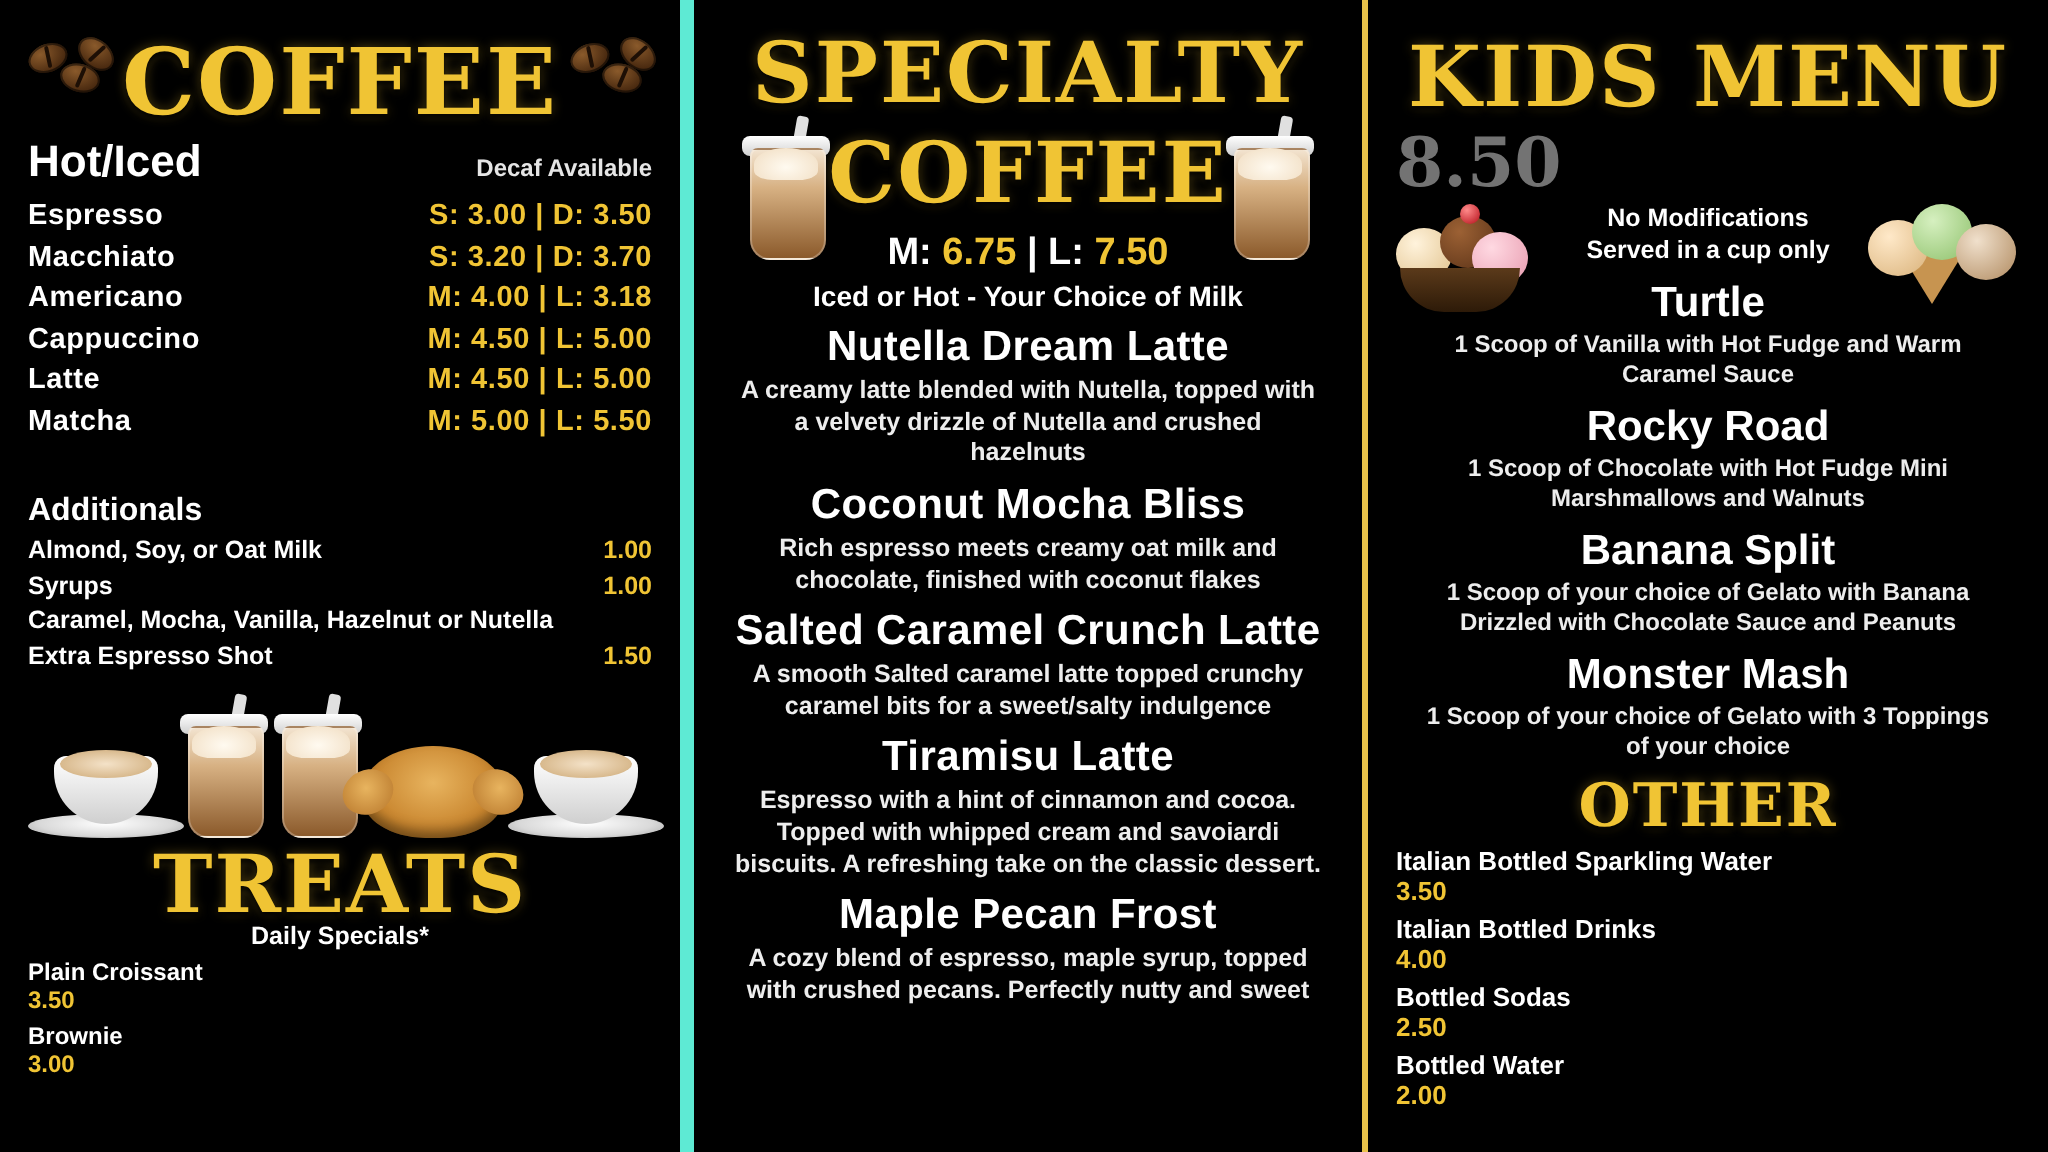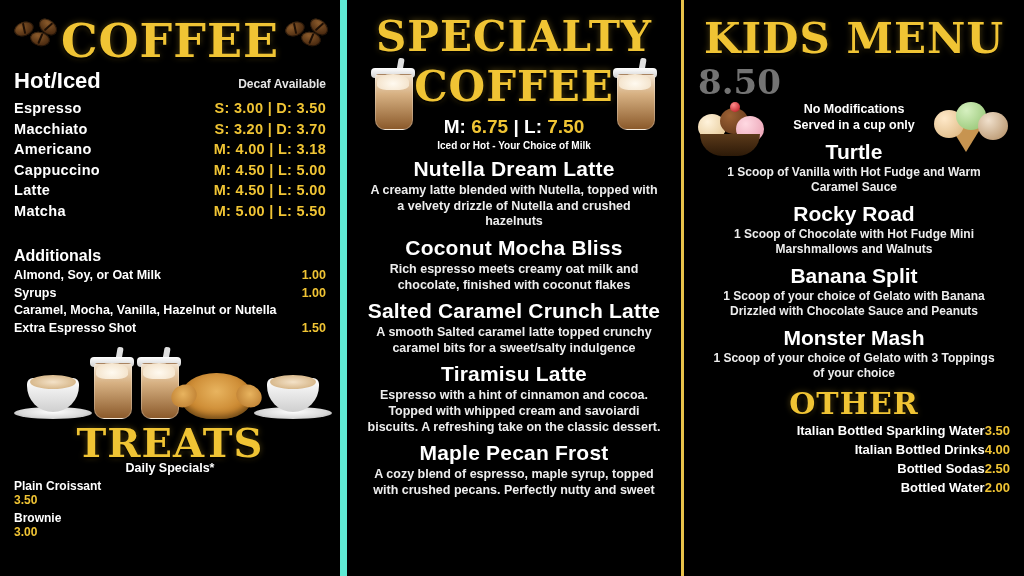--- a/index.html
+++ b/index.html
@@ -176,21 +176,21 @@
   .coffee-head-row {
     display: flex; align-items: center; justify-content: center; gap: 6px;
   }
 
   
   .spec-price {
     text-align: center; font-weight: bold; font-size: 19px; color: #ffffff; margin: 8px 0 2px 0;
   }
   .spec-price .val { color: #f0c434; }
   .spec-note {
-    text-align: center; font-size: 10px; font-weight: bold; color: #ffffff; margin-bottom: 2px;
+    text-align: center; font-size: 14px; font-weight: bold; color: #ffffff; margin-bottom: 2px;
   }
   .spec-item-name {
     text-align: center; font-weight: bold; font-size: 21px; color: #ffffff;
     margin: 6px 0 2px 0; letter-spacing: 0.2px;
   }
   .spec-item-desc {
     text-align: center; font-size: 12.5px; font-weight: bold; color: #ededed; line-height: 1.25;
     margin: 0 4px;
   }
   .spec-top-imgs {
@@ -209,21 +209,21 @@
     text-align: center; font-size: 12.5px; font-weight: bold; color: #ffffff; line-height: 1.25;
   }
   .kids-item-name {
     text-align: center; font-weight: bold; font-size: 21px; color: #ffffff; margin: 7px 0 1px 0;
   }
   .kids-item-desc {
     text-align: center; font-size: 12px; font-weight: bold; color: #ededed; line-height: 1.25;
     margin: 0 10px;
   }
   .other-row {
-    display: flex; justify-content: flex-end; font-size: 13px; font-weight: bold; margin: 4px 0;
+    display: flex; justify-content: center; font-size: 13px; font-weight: bold; margin: 4px 0; flex-direction: column;
   }
   .other-row .price { color: #f0c434; }
 
   .sundae {
     position: absolute; left: 6px; top: 96px; width: 80px; height: 60px;
   }
   .sundae .bowl {
     position: absolute; bottom: 0; left: 10px; width: 60px; height: 22px;
     background: linear-gradient(#5b3a1a,#2d1a08); border-radius: 0 0 28px 28px;
   }

